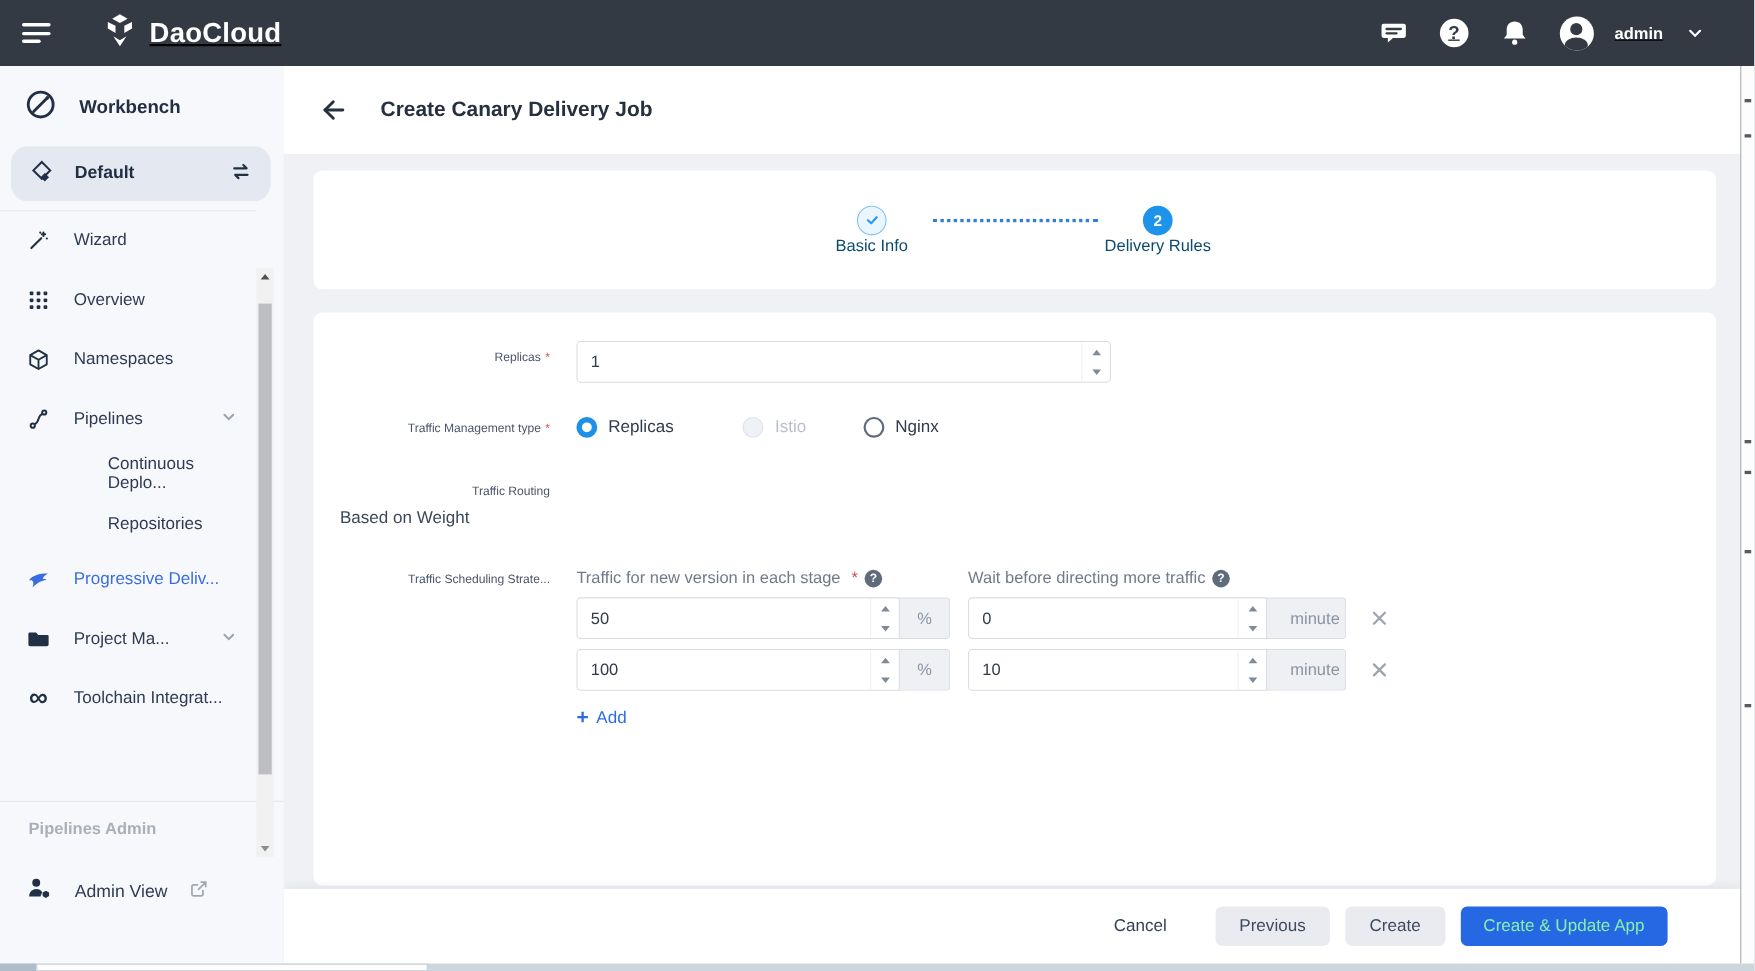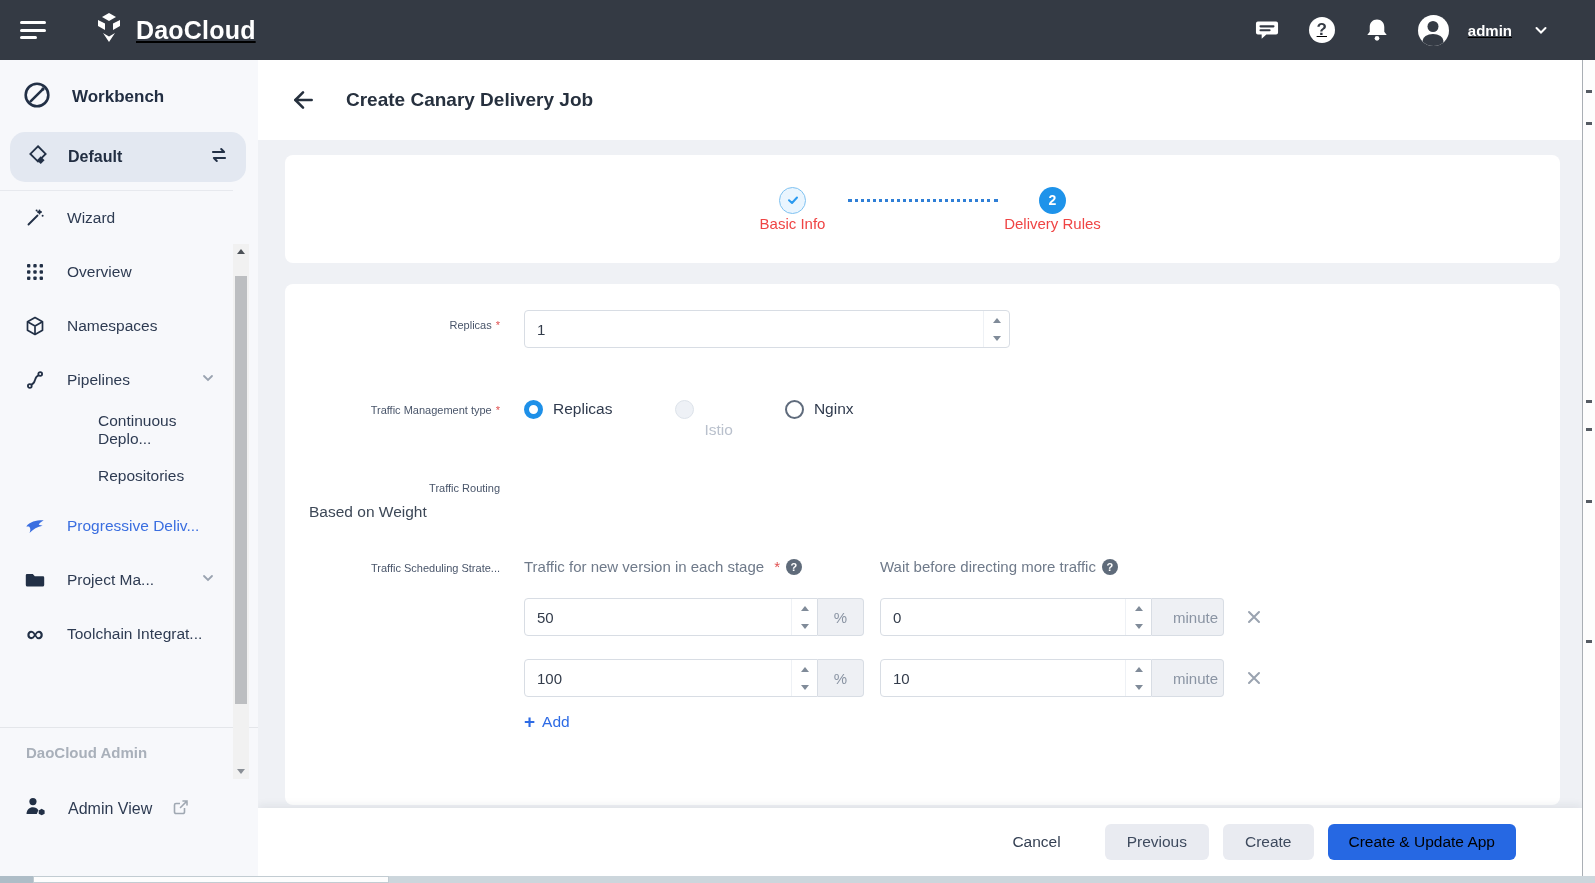--- a/index.html
+++ b/index.html
@@ -51,21 +51,21 @@
   .titlebar { position:absolute; left:258px; top:60px; width:1324px; height:80px; background:#fff; display:flex; align-items:center; padding-left:32px; z-index:10; }
   .page-title { font-size:19px; font-weight:bold; color:#26303e; margin-left:30px; }
   .content { position:absolute; left:258px; top:128px; width:1324px; height:748px; background:#eff1f5; }
   .card { background:#fff; border-radius:8px; margin-left:27px; width:1275px; }
   .stepper-card { margin-top:27px; height:108px; display:flex; align-items:center; justify-content:center; }
   .stepper { display:flex; align-items:flex-start; }
   .step { display:flex; flex-direction:column; align-items:center; width:110px; }
   .step-circle { width:27px; height:27px; border-radius:50%; display:flex; align-items:center; justify-content:center; }
   .step-circle.done { background:#eaf5fe; border:1px solid #7fc2f1; }
   .step-circle.active { background:#1e93ea; color:#fff; font-size:14px; font-weight:bold; }
-  .step-label { margin-top:1px; font-size:15px; color:#ef4444; white-space:nowrap; }
+  .step-label { margin-top:1px; font-size:15px; color:#0c4a6e; white-space:nowrap; }
   .connector { width:150px; border-top:3px dotted #2f7fd6; margin-top:12px; }
 
   .form-card { margin-top:21px; height:521px; padding-top:26px; }
   .form-row { display:flex; }
   .form-label { width:215px; text-align:right; font-size:11px; color:#49556a; padding-top:9px; white-space:nowrap; }
   .req { color:#e04f4f; margin-left:4px; }
   .form-field { margin-left:24px; }
   .num-wrap { position:relative; background:#fff; border:1px solid #d8dde4; border-radius:4px; height:38px; }
   .num-wrap input { border:none; outline:none; width:100%; height:100%; padding:0 30px 0 12px; font-size:15px; color:#333c4b; font-family:"Liberation Sans",sans-serif; background:transparent; }
   .spin { position:absolute; right:0; top:0; bottom:0; width:26px; border-left:1px solid #eef1f5; display:flex; flex-direction:column; cursor:pointer; }
@@ -73,47 +73,47 @@
   .sp-u { width:0;height:0;border-left:4px solid transparent;border-right:4px solid transparent;border-bottom:5px solid #808b99; }
   .sp-d { width:0;height:0;border-left:4px solid transparent;border-right:4px solid transparent;border-top:5px solid #808b99; }
 
   .radio-row { display:flex; align-items:center; margin-top:31px; }
   .radio { display:flex; align-items:center; cursor:pointer; }
   .rdot { width:19px; height:19px; border-radius:50%; }
   .rdot.sel { border:5px solid #1e90e8; background:#fff; }
   .rdot.dis { background:#eef1f6; border:1px solid #dde3ea; }
   .rdot.off { background:#fff; border:2px solid #5f6b7c; }
   .rlabel { margin-left:10px; font-size:15.5px; color:#303b4e; }
-  .rlabel.dim { color:#b9c0cc;margin-top:42px; }
+  .rlabel.dim { color:#b9c0cc; }
 
   .static-val { font-size:15.5px; color:#3d4857; padding-top:9px; }
   .routing-row { margin-top:34px;flex-direction:column; }
   .sched-row { margin-top:37px; }
   .sched-headers { display:flex; align-items:center; }
   .shead { font-size:15px; color:#6f7a8a; font-weight:500; display:flex; align-items:center; gap:6px; }
   .shead.col1 { width:356px; }
   .qmark { width:16px; height:16px; border-radius:50%; background:#5f6b7a; color:#fff; font-size:11px; font-weight:bold; display:flex; align-items:center; justify-content:center; }
-  .stage-row { display:flex; align-items:center; margin-top:23px; }
+  .stage-row { display:flex; align-items:center; margin-top:9px; }
   .grp { display:flex; }
   .grp .num-wrap { border-radius:4px 0 0 4px; }
   .addon { height:38px; background:#eef0f4; border:1px solid #d8dde4; border-left:none; border-radius:0 4px 4px 0; display:flex; align-items:center; justify-content:center; font-size:15px; color:#8a94a3; }
   .traffic-in { width:294px; } .traffic-addon { width:46px; }
   .wait-in { width:272px; } .wait-addon { width:72px;padding-left:16px; }
   .gap16 { width:16px; }
   .x-btn { margin-left:22px; cursor:pointer; display:flex; align-items:center; }
   .add-row { margin-top:15px; display:flex; align-items:center; gap:7px; color:#2e6be5; cursor:pointer; width:70px; }
   .add-plus { font-size:19px; font-weight:bold; line-height:1; }
   .add-label { font-size:15.5px; }
 
   
   .footer { position:absolute; left:258px; bottom:7px; width:1324px; height:68px; background:#fff; box-shadow:0 -3px 8px rgba(31,45,61,.07); display:flex; align-items:center; justify-content:flex-end; padding-right:66px; gap:14px; z-index:15; }
   .btn { height:36px; border:none; border-radius:6px; font-size:15.5px; font-family:"Liberation Sans",sans-serif; cursor:pointer; }
   .btn.text { background:transparent; color:#333f52; padding:0 16px; margin-right:14px; }
   .btn.plain { background:#e9ebf1; color:#3e4a5e; padding:0 22px; }
-  .btn.primary { background:#2668e3; color:#000000; padding:0 21px; font-weight:500; }
+  .btn.primary { background:#2668e3; color:#86efac; padding:0 21px; font-weight:500; }
 
   
   .right-sliver { position:absolute; top:60px; right:0; width:13px; bottom:7px; background:#fdfdfd; border-left:1px solid #a9aeb4; z-index:35; }
   .right-sliver i { position:absolute; left:3px; width:6px; height:3px; background:#555b63; display:block; }
   .hscroll { position:absolute; left:0; bottom:0; width:1595px; height:7px; background:#ccd6dc; z-index:50; }
   .hscroll .corner { position:absolute; left:0; top:0; width:33px; height:7px; background:#aebdc7; }
   .hscroll .hthumb { position:absolute; left:33px; top:0; width:356px; height:7px; background:#fdfdfd; border:1px solid #c2ccd2; }
 </style>
 </head>
 <body>
@@ -286,21 +286,21 @@
       <span class="arr up">
           <i class="tri-u"></i>
         </span>
       <span class="v-thumb"></span>
       <span class="arr down">
           <i class="tri-d"></i>
         </span>
     </div>
 
     <div class="side-bottom">
-      <div class="plat-label">DaoCloud Admin</div>
+      <div class="plat-label">Pipelines Admin</div>
       <div class="adminview">
         <span>
           <svg width="24" height="24" viewBox="0 0 22 22">
             <circle cx="8.2" cy="6" r="3.3" fill="#223046"></circle>
             <path d="M2.3 17.5 c0-4 2.8-6.3 5.9-6.3 2.2 0 4 1 5 2.7 l-1.5 3.6 z" fill="#223046"></path>
             <path d="M16.2 12.6 L18.9 14.1 V17.1 L16.2 18.6 L13.5 17.1 V14.1 Z" fill="#223046"></path>
           </svg>
         </span>
         <span class="av-label">Admin View</span>
         <span>

